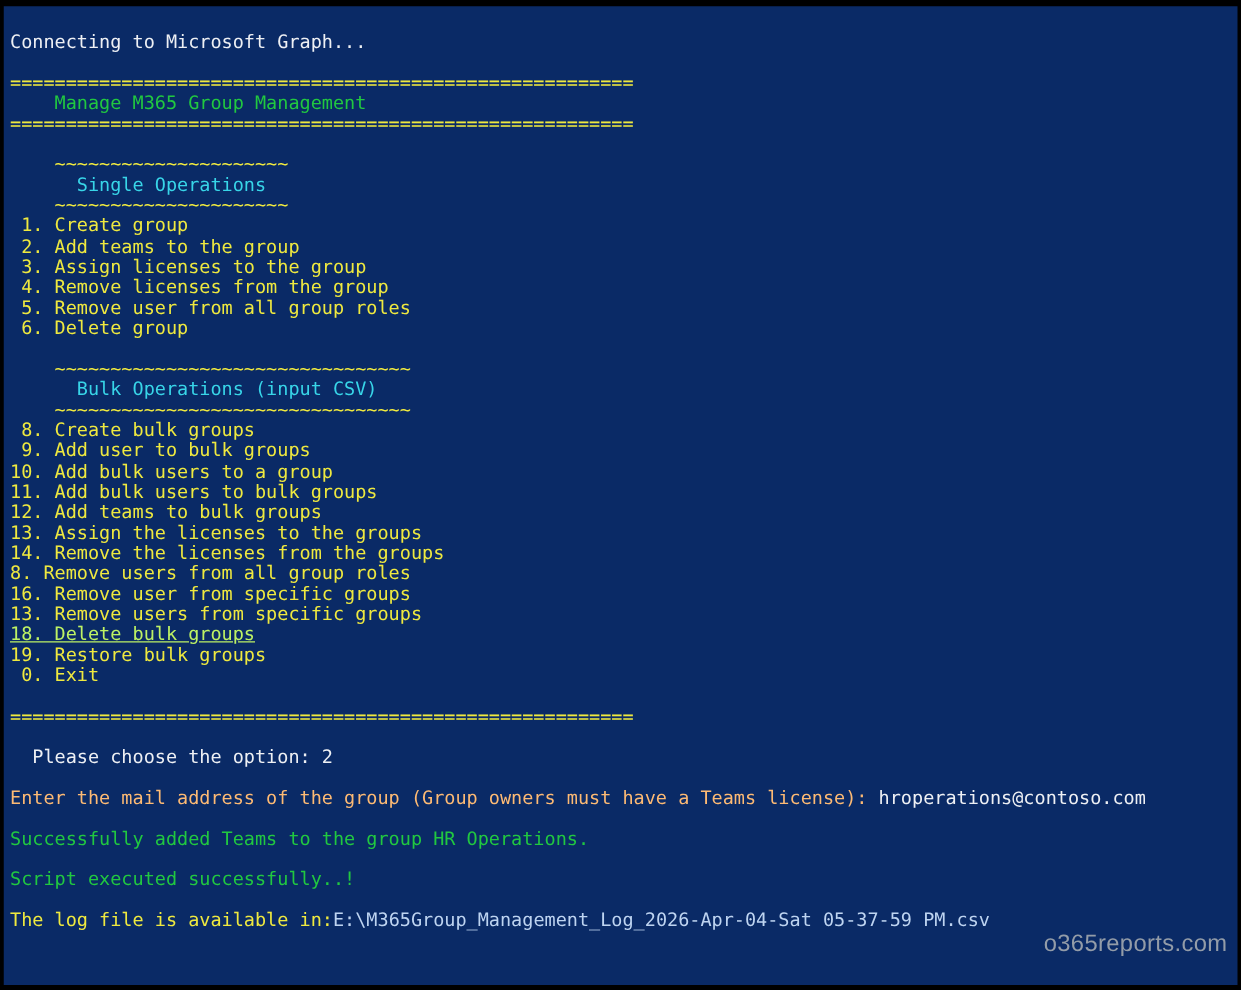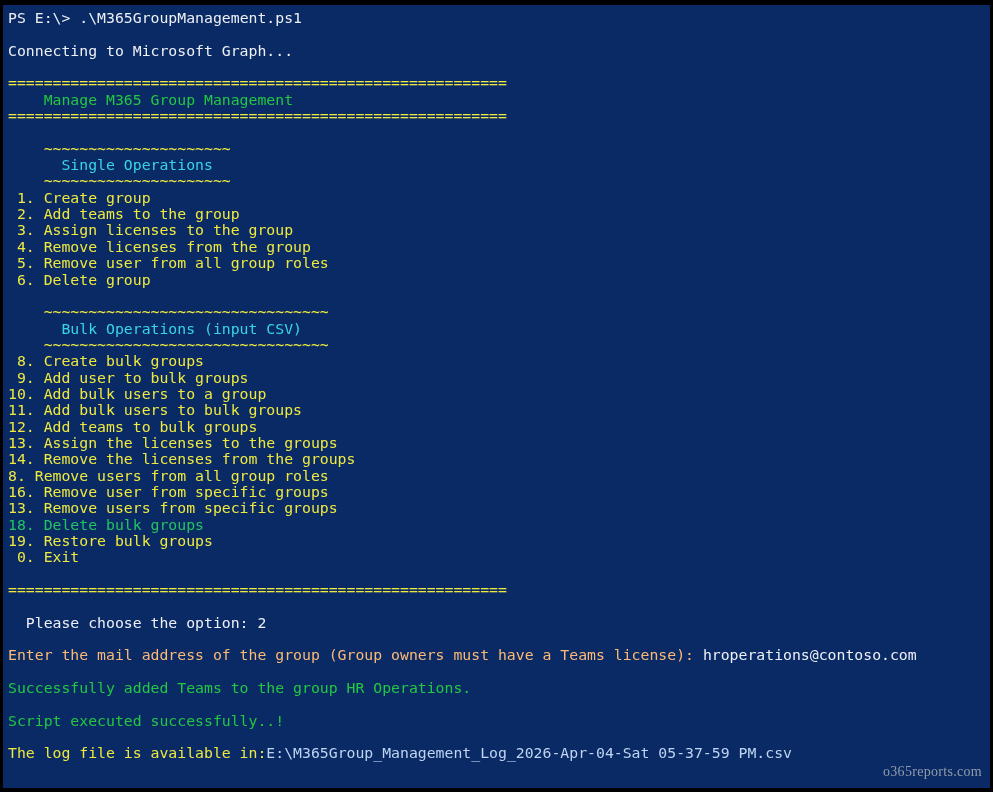--- a/index.html
+++ b/index.html
@@ -22,32 +22,31 @@
     white-space: pre;
     font-family: "DejaVu Sans Mono", monospace;
     font-size: 14.8px;
     line-height: 16.35px;
     letter-spacing: 0;
   }
   .t-line span { white-space: pre; }
   .watermark {
     position: absolute;
     right: 11px;
-    bottom: 12px;
-    font-family: Liberation Serif, serif;
-    font-size: 14px;
+    bottom: 25px;
+    font-family: Liberation Sans, sans-serif;
+    font-size: 19px;
     letter-spacing: 0.3px;
   }
 </style>
 </head>
 <body>
 
 <div class="console-window" style="border-color: rgb(0, 0, 0);">
   <div class="console-screen" id="terminal" style="background: rgb(10, 42, 102);">
-      <div class="t-line"><span style="color: rgb(238, 240, 244);">PS E:\&gt; </span><span style="color: rgb(238, 240, 244);">.\M365GroupManagement.ps1</span></div>
       <div class="t-line"></div>
       <div class="t-line"><span style="color: rgb(238, 240, 244);">Connecting to Microsoft Graph...</span></div>
       <div class="t-line"></div>
       <div class="t-line"><span style="color: rgb(239, 233, 63);">========================================================</span></div>
       <div class="t-line"><span style="color: rgb(33, 200, 64);">    Manage M365 Group Management</span></div>
       <div class="t-line"><span style="color: rgb(239, 233, 63);">========================================================</span></div>
       <div class="t-line"></div>
       <div class="t-line"><span style="color: rgb(239, 233, 63);">    ~~~~~~~~~~~~~~~~~~~~~</span></div>
       <div class="t-line"><span style="color: rgb(56, 213, 232);">      Single Operations</span></div>
       <div class="t-line"><span style="color: rgb(239, 233, 63);">    ~~~~~~~~~~~~~~~~~~~~~</span></div>
@@ -64,21 +63,21 @@
       <div class="t-line"><span style="color: rgb(239, 233, 63);"> 8. Create bulk groups</span></div>
       <div class="t-line"><span style="color: rgb(239, 233, 63);"> 9. Add user to bulk groups</span></div>
       <div class="t-line"><span style="color: rgb(239, 233, 63);">10. Add bulk users to a group</span></div>
       <div class="t-line"><span style="color: rgb(239, 233, 63);">11. Add bulk users to bulk groups</span></div>
       <div class="t-line"><span style="color: rgb(239, 233, 63);">12. Add teams to bulk groups</span></div>
       <div class="t-line"><span style="color: rgb(239, 233, 63);">13. Assign the licenses to the groups</span></div>
       <div class="t-line"><span style="color: rgb(239, 233, 63);">14. Remove the licenses from the groups</span></div>
       <div class="t-line"><span style="color: rgb(239, 233, 63);">8. Remove users from all group roles</span></div>
       <div class="t-line"><span style="color: rgb(239, 233, 63);">16. Remove user from specific groups</span></div>
       <div class="t-line"><span style="color: rgb(239, 233, 63);">13. Remove users from specific groups</span></div>
-      <div class="t-line"><span style="color: #22c55e;">18. Delete bulk groups</span></div>
+      <div class="t-line"><span style="color: #bef264; text-decoration: underline;">18. Delete bulk groups</span></div>
       <div class="t-line"><span style="color: rgb(239, 233, 63);">19. Restore bulk groups</span></div>
       <div class="t-line"><span style="color: rgb(239, 233, 63);"> 0. Exit</span></div>
       <div class="t-line"></div>
       <div class="t-line"><span style="color: rgb(239, 233, 63);">========================================================</span></div>
       <div class="t-line"></div>
       <div class="t-line"><span style="color: rgb(238, 240, 244);">  Please choose the option: </span><span style="color: rgb(238, 240, 244);">2</span></div>
       <div class="t-line"></div>
       <div class="t-line"><span style="color: #fdba74;">Enter the mail address of the group (Group owners must have a Teams license): </span><span style="color: rgb(238, 240, 244);">hroperations@contoso.com</span></div>
       <div class="t-line"></div>
       <div class="t-line"><span style="color: rgb(33, 200, 64);">Successfully added Teams to the group HR Operations.</span></div>

